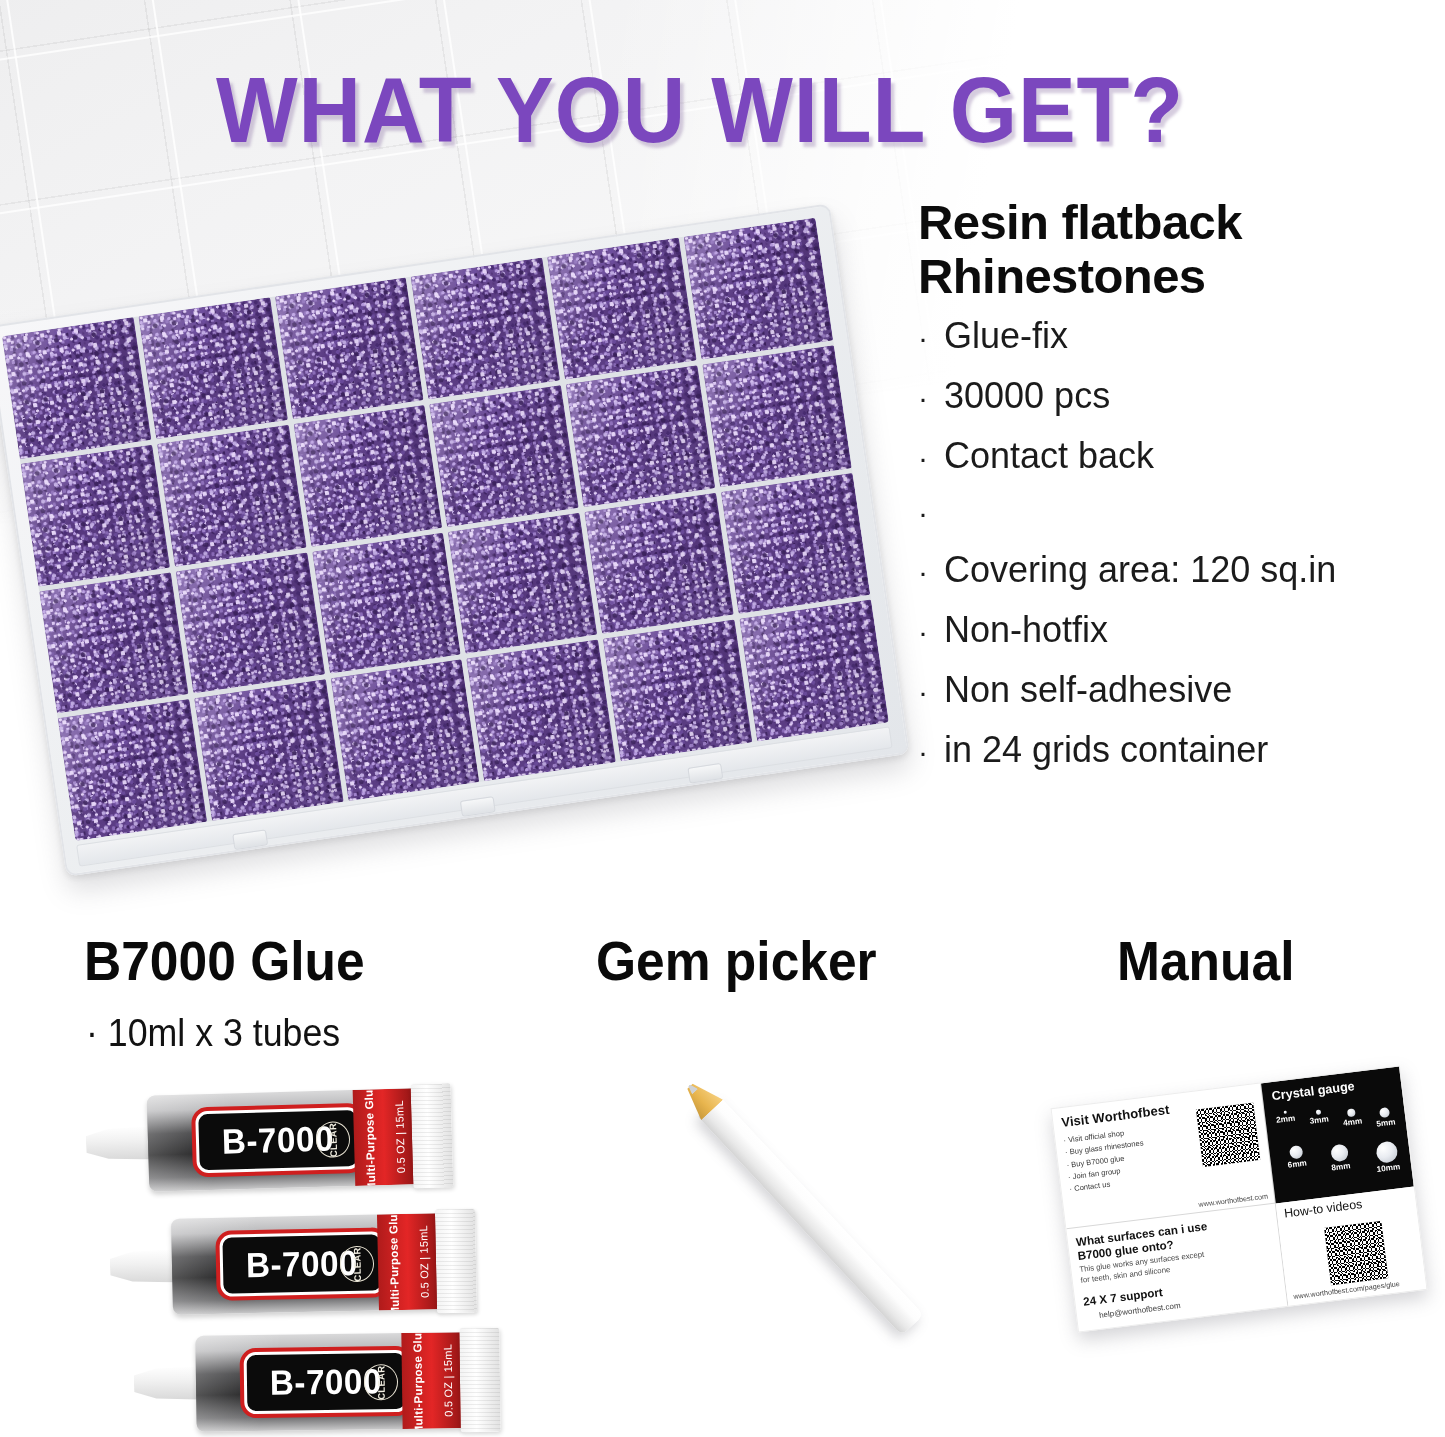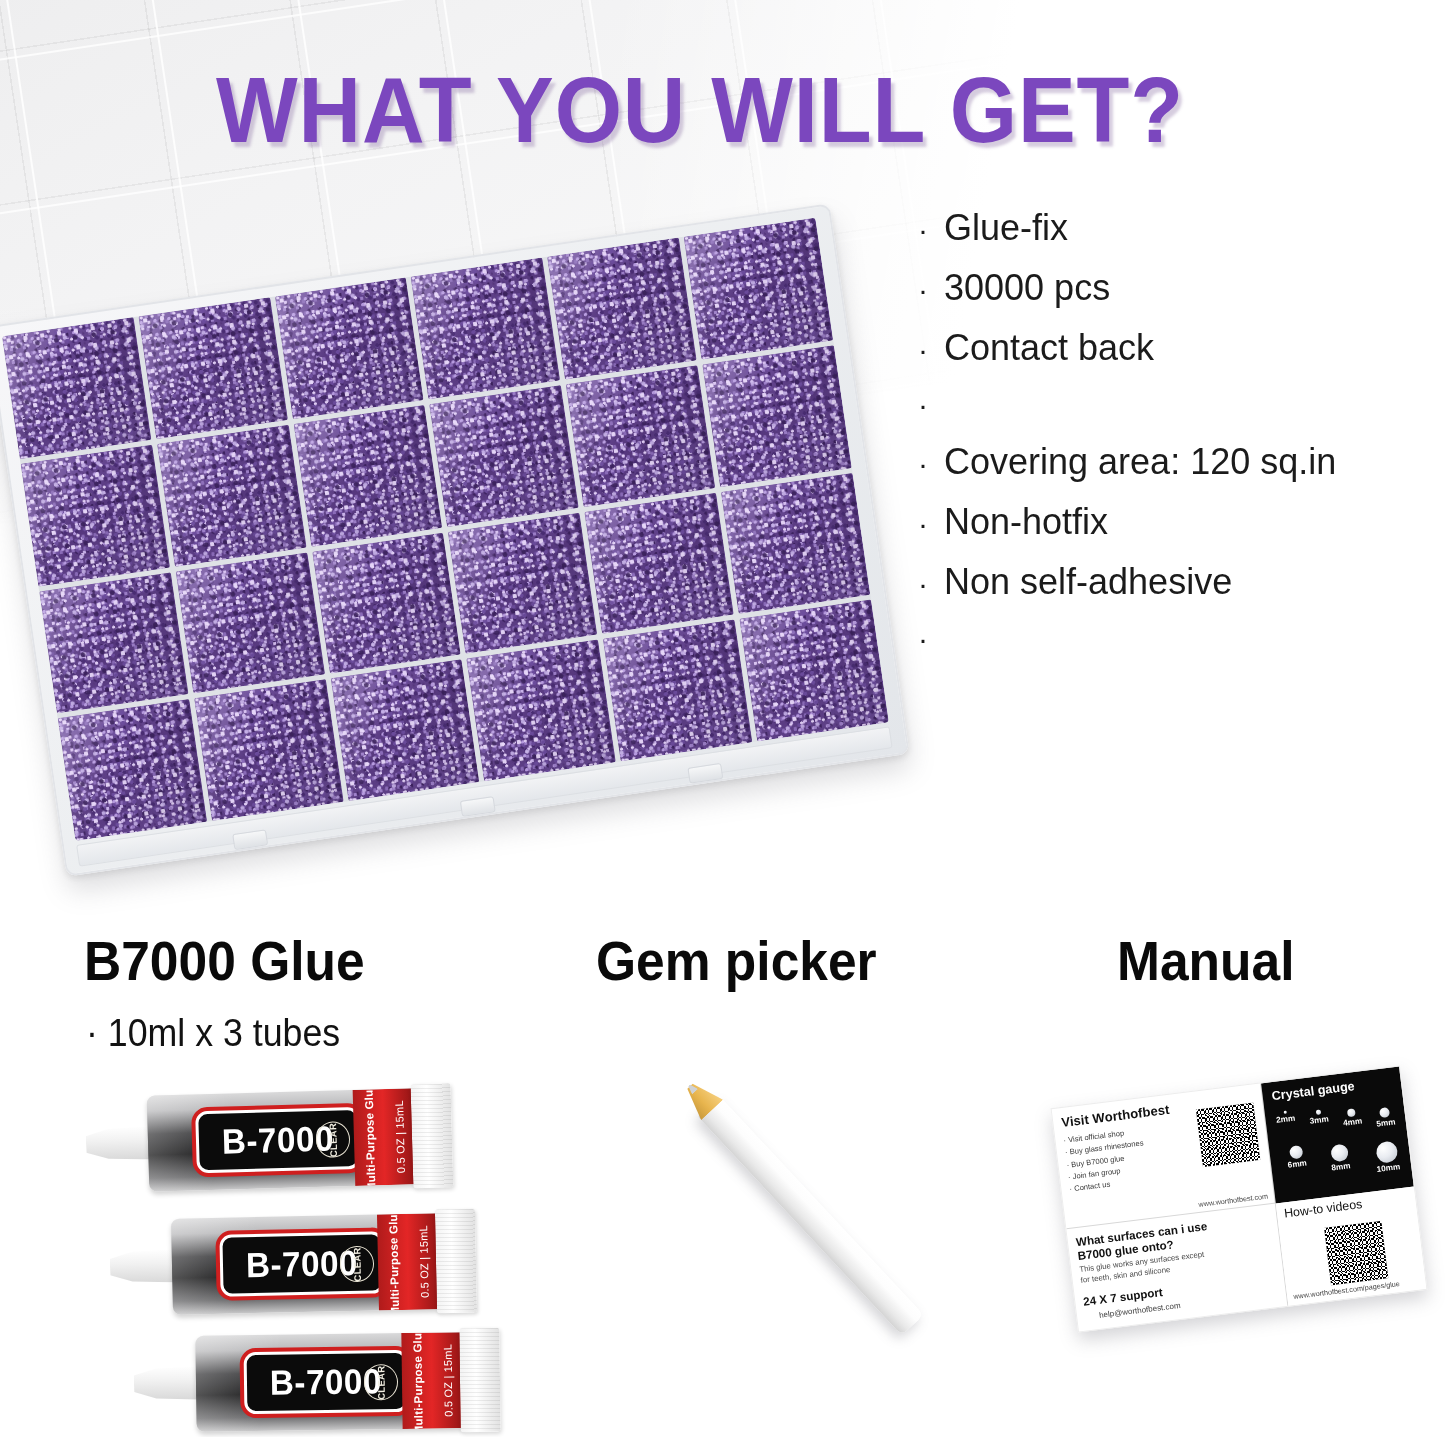--- a/index.html
+++ b/index.html
@@ -379,20 +379,24 @@
       <div class="cell"></div>
       <div class="cell"></div>
     </div>
     <div class="box-rail"></div>
     <div class="latch" style="left:170px;"></div>
     <div class="latch" style="left:400px;"></div>
     <div class="latch" style="left:630px;"></div>
   </div>
 
   <div class="feature-col">
+    <div class="feature-head">
+      <div>Resin flatback</div>
+      <div>Rhinestones</div>
+    </div>
     <div class="feature-list">
       <div class="feature-item">
         <span class="feature-dot">·</span>
         <span>Glue-fix</span>
       </div>
       <div class="feature-item">
         <span class="feature-dot">·</span>
         <span>30000 pcs</span>
       </div>
       <div class="feature-item">
@@ -409,20 +413,21 @@
       <div class="feature-item">
         <span class="feature-dot">·</span>
         <span>Non-hotfix</span>
       </div>
       <div class="feature-item">
         <span class="feature-dot">·</span>
         <span>Non self-adhesive</span>
       </div>
       <div class="feature-item">
         <span class="feature-dot">·</span>
+        <span>in 24 grids container</span>
       </div>
     </div>
   </div>
 
   <div class="sec-head" id="head-glue">B7000 Glue</div>
   <div class="sec-head" id="head-picker">Gem picker</div>
   <div class="sec-head" id="head-manual">Manual</div>
   <div class="glue-sub">· 10ml x 3 tubes</div>
 
   <div class="tube" id="tube1">

